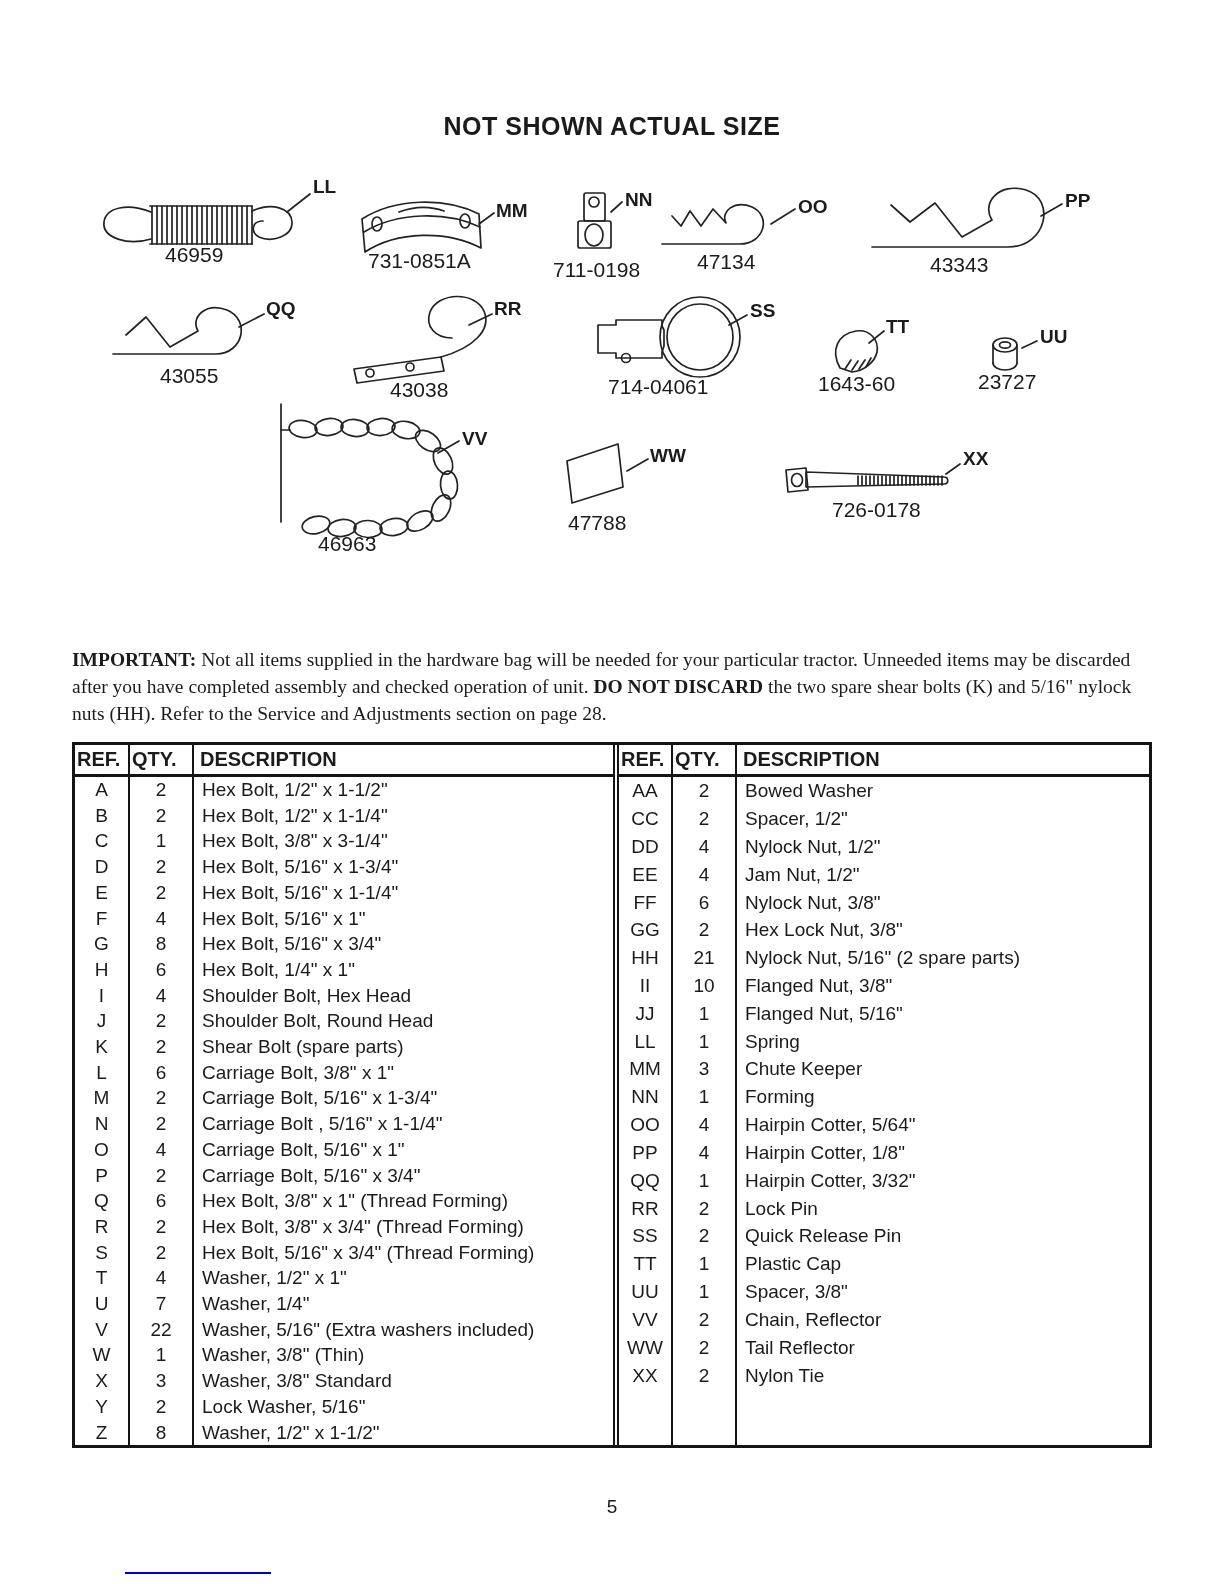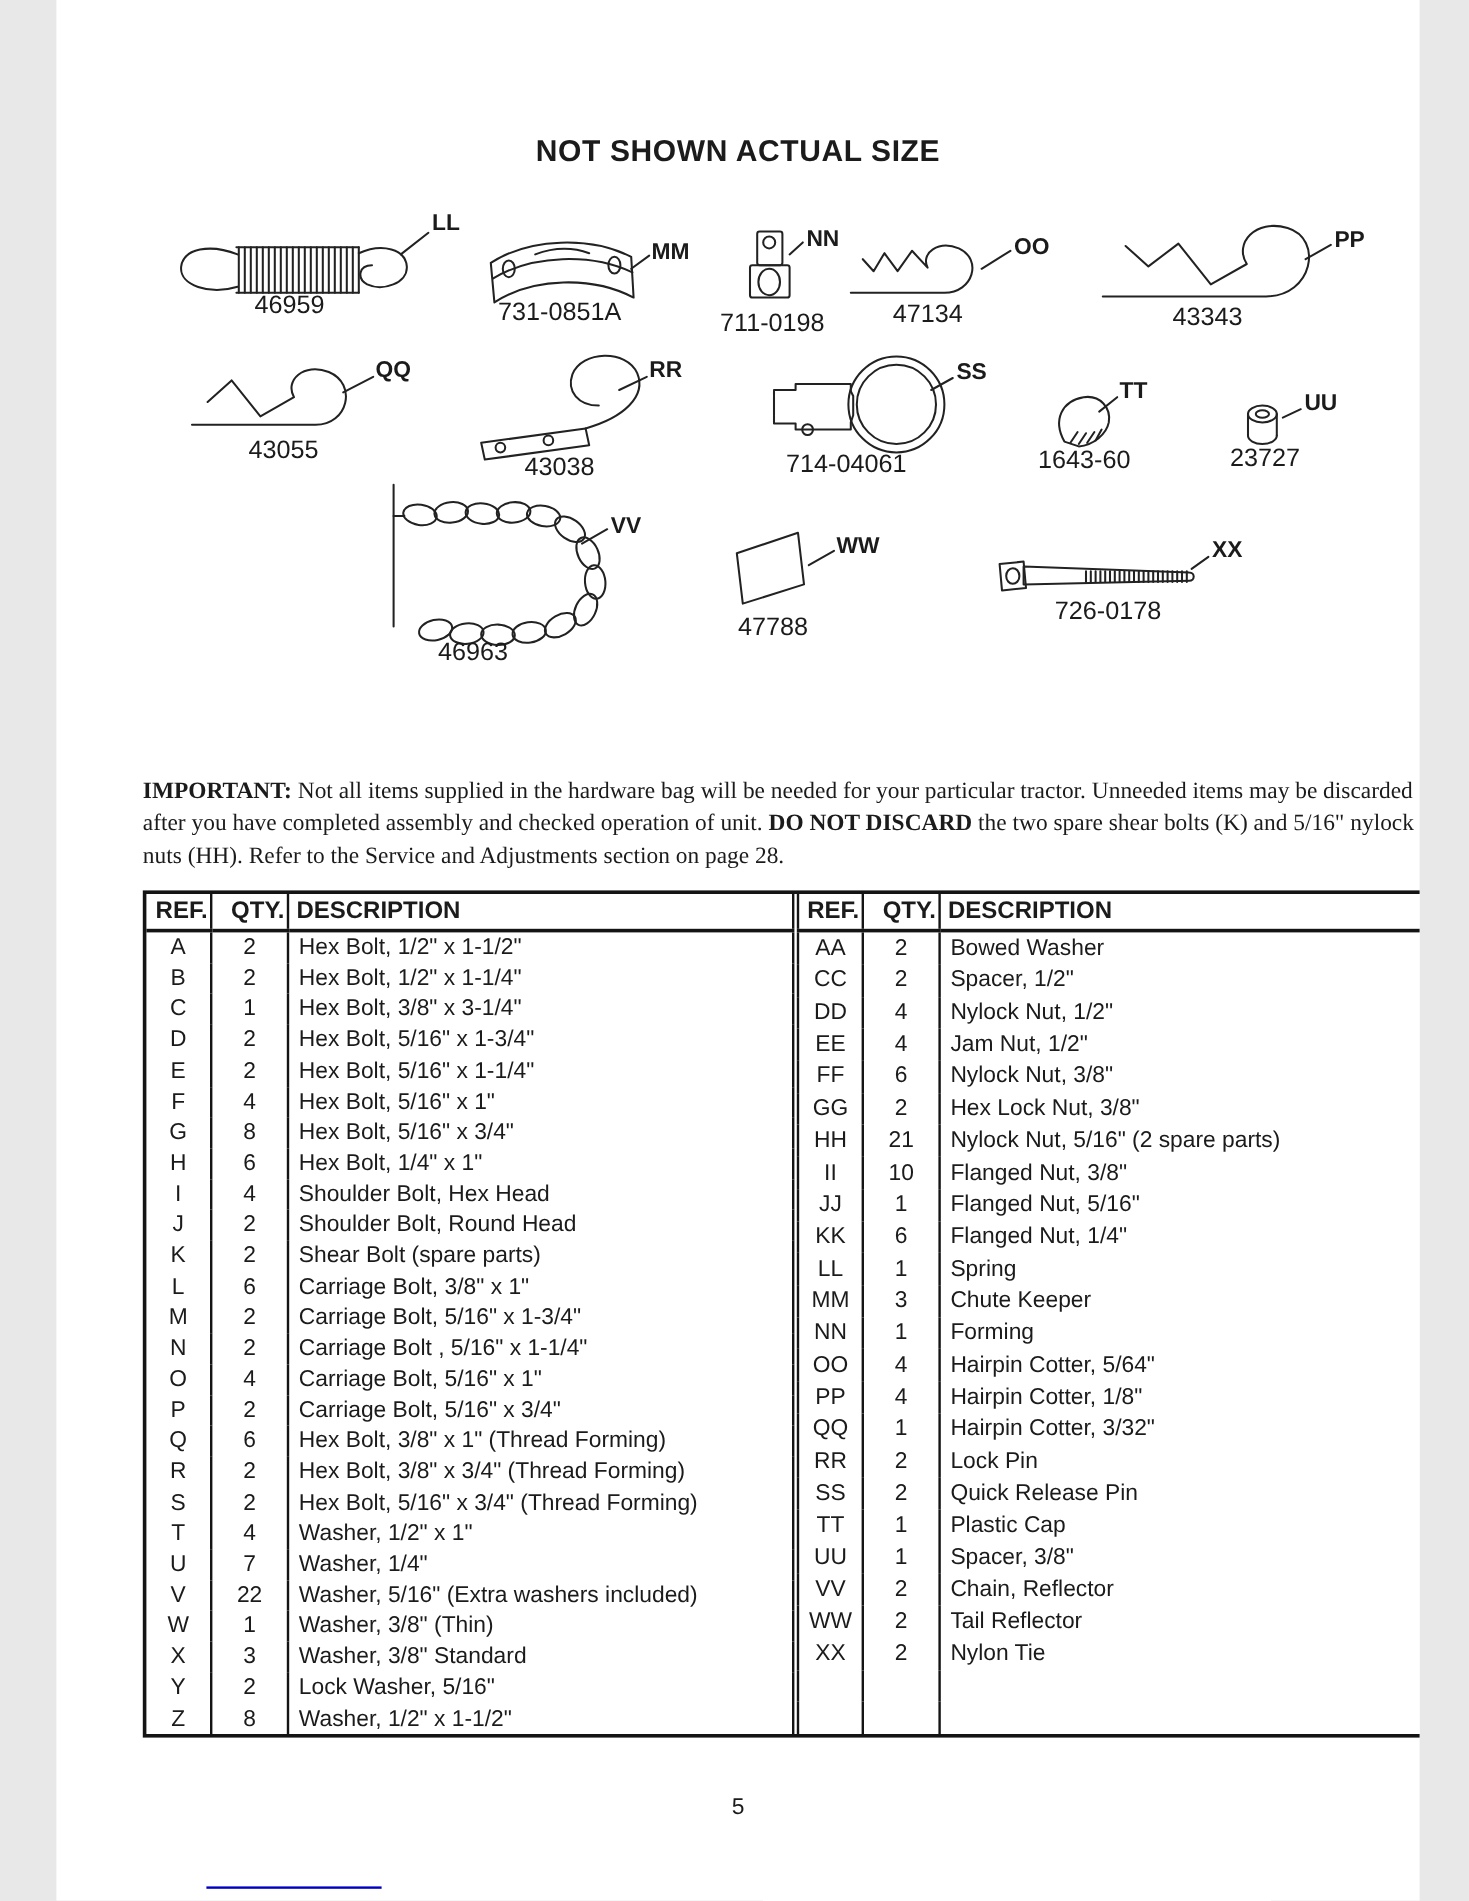--- a/index.html
+++ b/index.html
@@ -1,34 +1,34 @@
 <!DOCTYPE html>
 <html><head>
 <meta charset="utf-8">
 <style>
   html,body{margin:0;padding:0;background:#e8e8e8;}
-  .page{position:relative;width:1136px;height:1584px;background:#ffffff;overflow:hidden;
-        font-family:"Liberation Sans",sans-serif;color:#1b1b1b;margin-left:47px;}
+  .page{position:relative;width:1224px;height:1584px;background:#ffffff;overflow:hidden;
+        font-family:"Liberation Sans",sans-serif;color:#1b1b1b;}
   .title{position:absolute;left:0;top:112px;width:100%;text-align:center;
          font-size:25px;font-weight:bold;letter-spacing:0.5px;}
   .diagram-art{position:absolute;left:0;top:0;width:1224px;height:620px;}
   .diagram-art path,.diagram-art circle,.diagram-art ellipse,.diagram-art rect,.diagram-art line,.diagram-art polygon{
          fill:none;stroke:#222;stroke-width:1.7;stroke-linecap:round;stroke-linejoin:round;}
   .fig-label{position:absolute;font-size:19px;font-weight:bold;white-space:nowrap;}
   .fig-num{position:absolute;font-size:21px;white-space:nowrap;}
   .important{position:absolute;left:72px;top:646px;width:1077px;font-size:19.5px;line-height:27px;font-family:Liberation Serif, serif;}
   .important b{font-weight:bold;}
   .hw-wrap{position:absolute;left:72px;top:742px;width:1080px;border:3px solid #141414;
            display:flex;background:#fff;box-sizing:border-box;}
   table.hw{border-collapse:collapse;table-layout:fixed;}
   table.hw.left-half{width:540px;border-right:2px solid #141414;}
   table.hw.right-half{flex:1;width:532px;border-left:2px solid #141414;margin-left:2px;}
   table.hw th{font-size:20px;font-weight:bold;text-align:left;height:29px;
               border-bottom:3px solid #141414;padding:0 6px;}
-  table.hw th.c{text-align:right;padding:0 2px;}
+  table.hw th.c{text-align:left;padding:0 2px;}
   table.hw td{font-size:19px;height:25.7px;line-height:25.7px;padding:0 8px;overflow:hidden;white-space:nowrap;}
   table.hw td.ref{ text-align:center;padding:0 2px;}
   table.hw td.qty{ text-align:center;padding:0 2px;}
   table.hw th.ref,table.hw td.ref{border-right:2px solid #141414;}
   table.hw th.qty,table.hw td.qty{border-right:2px solid #141414;}
   col.c-ref{width:54px;} col.c-qty{width:64px;}
   .page-number{position:absolute;left:0;top:1496px;width:100%;text-align:center;font-size:19px;}
   .footer-line{position:absolute;left:125px;top:1572px;width:146px;height:2px;background:#0000c4;}
 </style>
 </head>
@@ -368,25 +368,20 @@
             <td class="ref">II</td>
             <td class="qty">10</td>
             <td class="desc">Flanged Nut, 3/8"</td>
           </tr>
           <tr>
             <td class="ref">JJ</td>
             <td class="qty">1</td>
             <td class="desc">Flanged Nut, 5/16"</td>
           </tr>
           <tr>
-            <td class="ref">KK</td>
-            <td class="qty">6</td>
-            <td class="desc">Flanged Nut, 1/4"</td>
-          </tr>
-          <tr>
             <td class="ref">LL</td>
             <td class="qty">1</td>
             <td class="desc">Spring</td>
           </tr>
           <tr>
             <td class="ref">MM</td>
             <td class="qty">3</td>
             <td class="desc">Chute Keeper</td>
           </tr>
           <tr>

